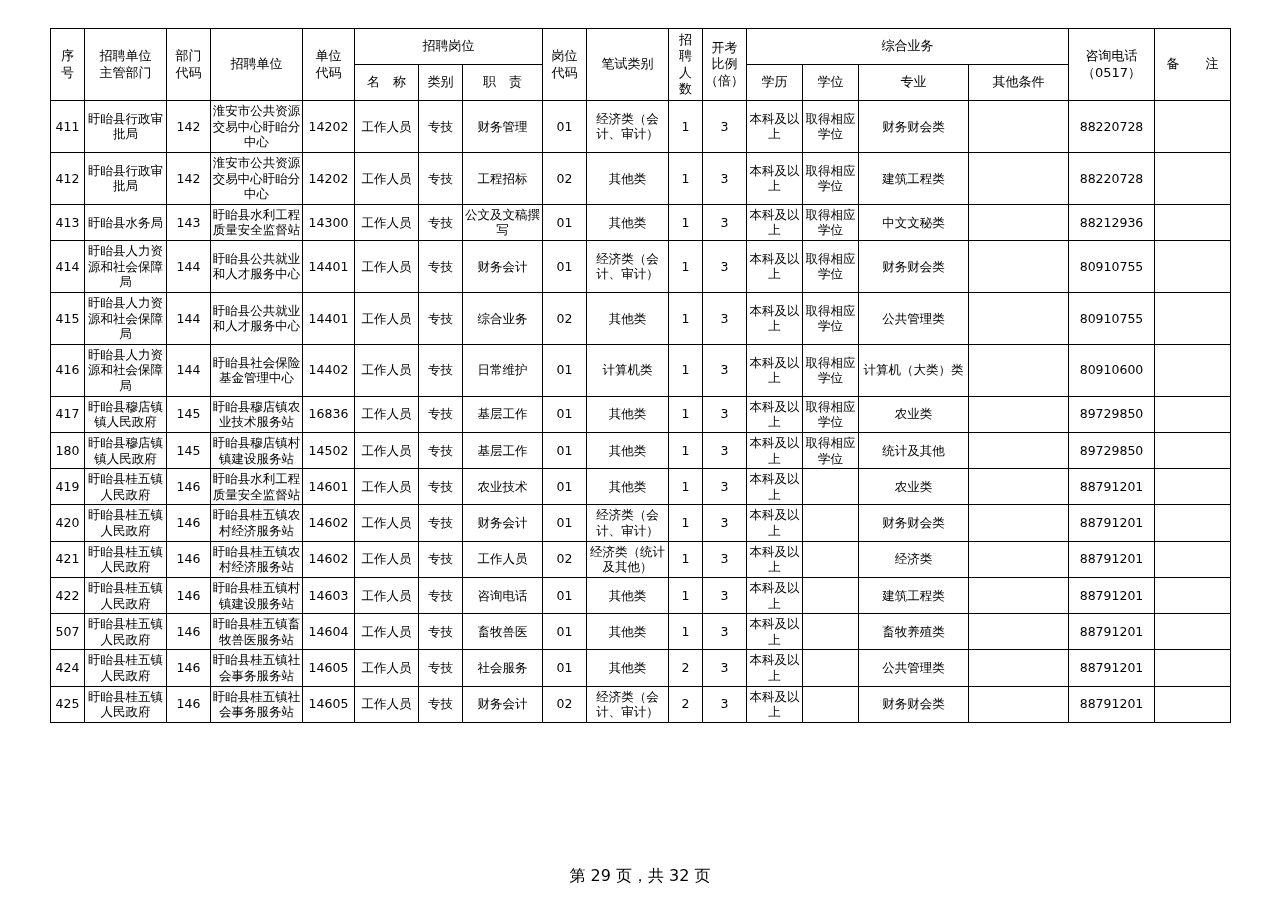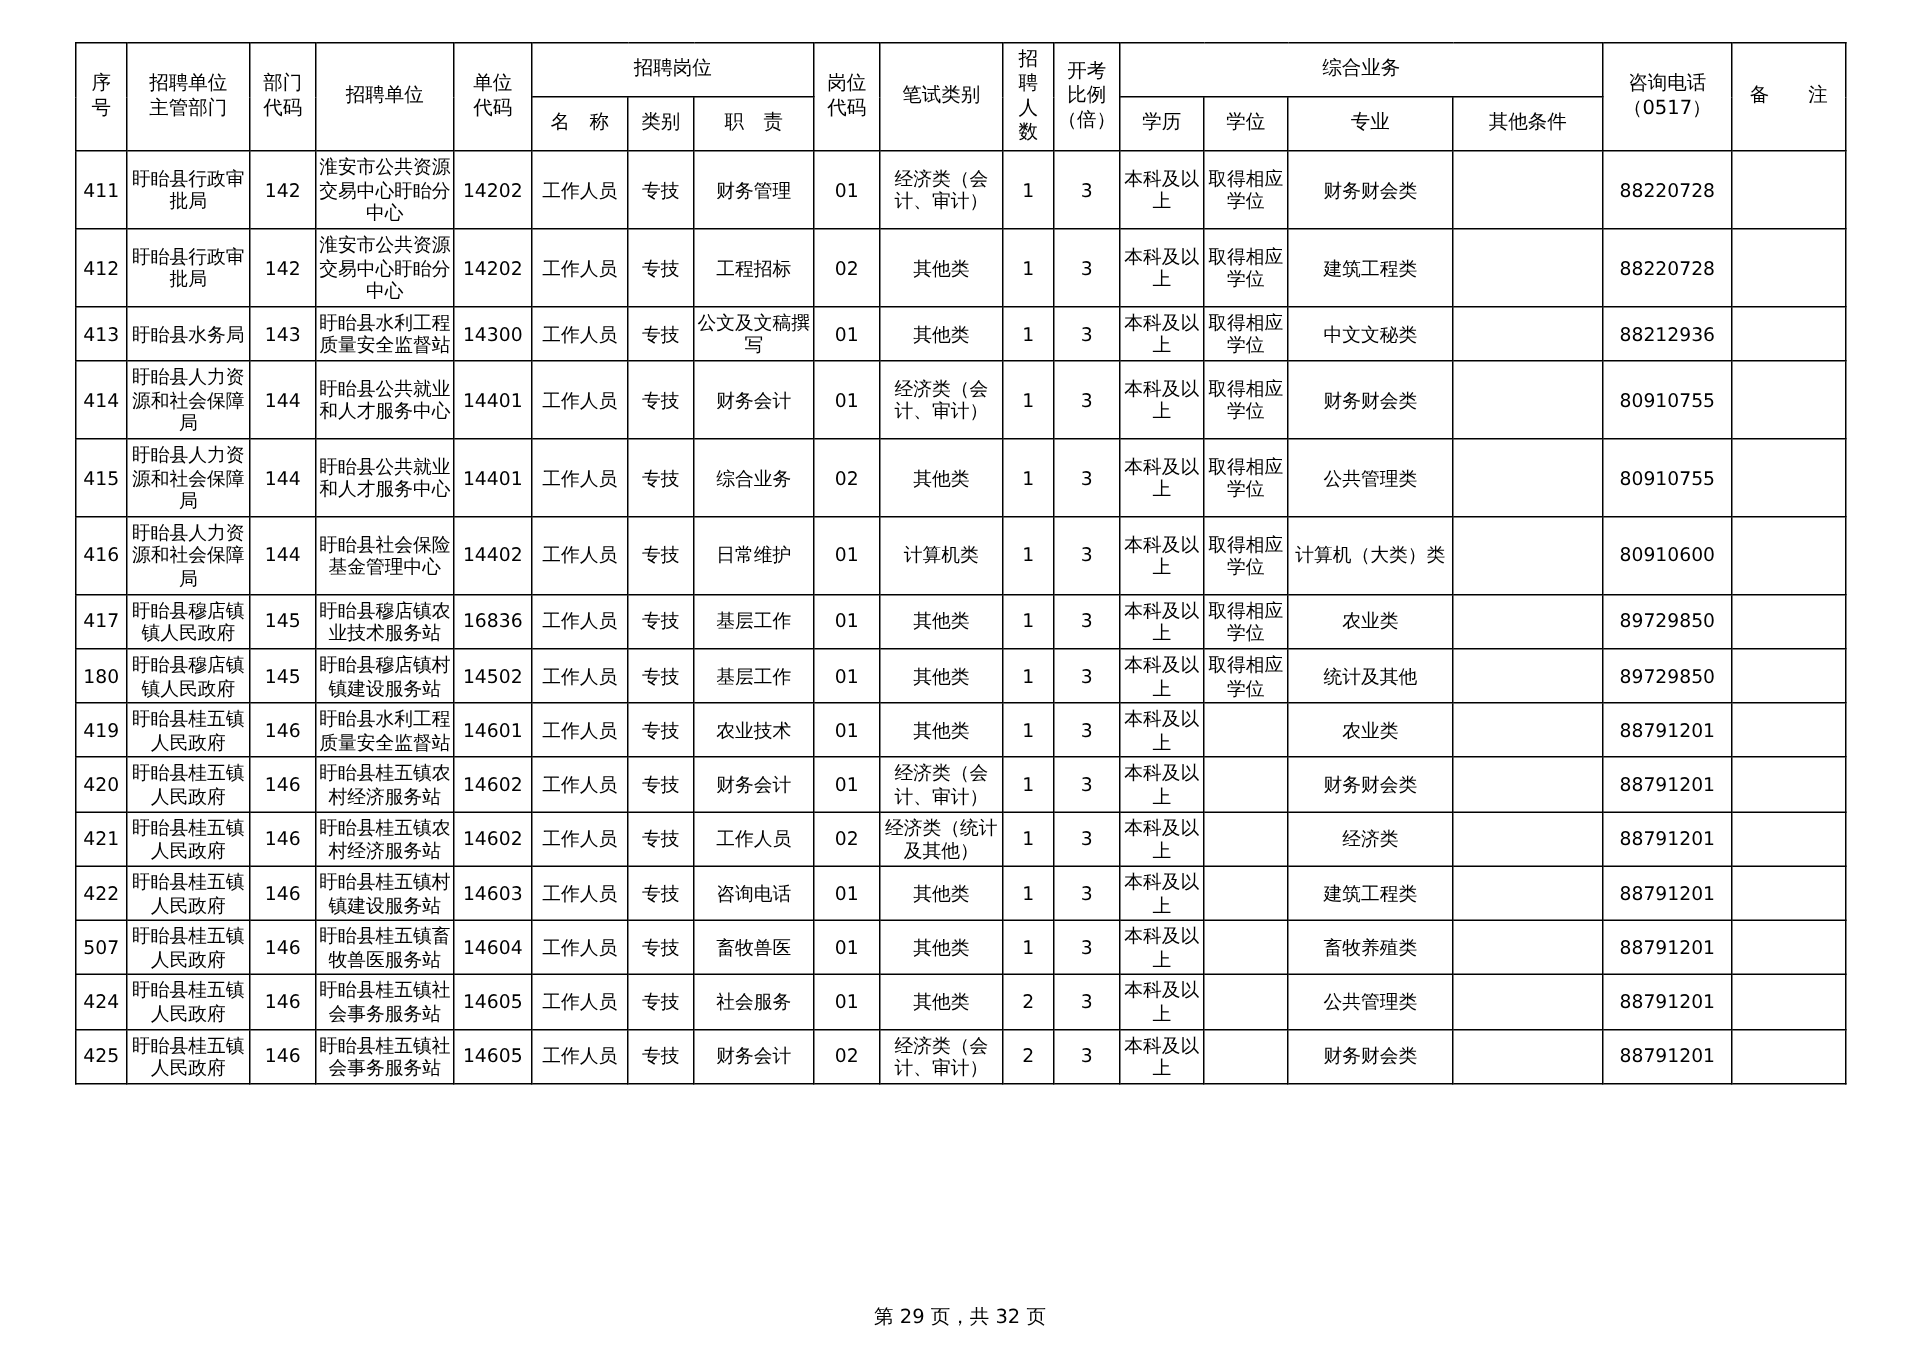--- a/index.html
+++ b/index.html
@@ -39,21 +39,21 @@
     font-weight: normal;
     font-size: 13px;
     padding: 3px 1px;
   }
   .footer {
     position: absolute;
     left: 0;
     right: 0;
     bottom: 18px;
     text-align: center;
-    font-size: 13px;
+    font-size: 16px;
     font-family: "DejaVu Sans", "Liberation Sans", sans-serif;
   }
   
   col.c-seq      { width: 34px; }
   col.c-dept     { width: 82px; }
   col.c-deptcode { width: 44px; }
   col.c-unit     { width: 92px; }
   col.c-unitcode { width: 52px; }
   col.c-postname { width: 64px; }
   col.c-posttype { width: 44px; }

